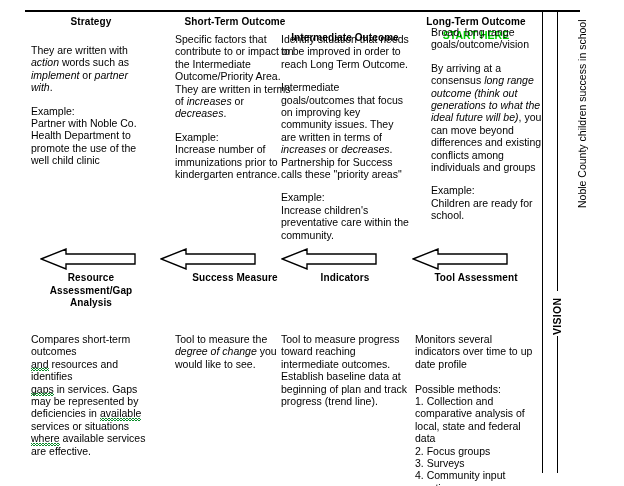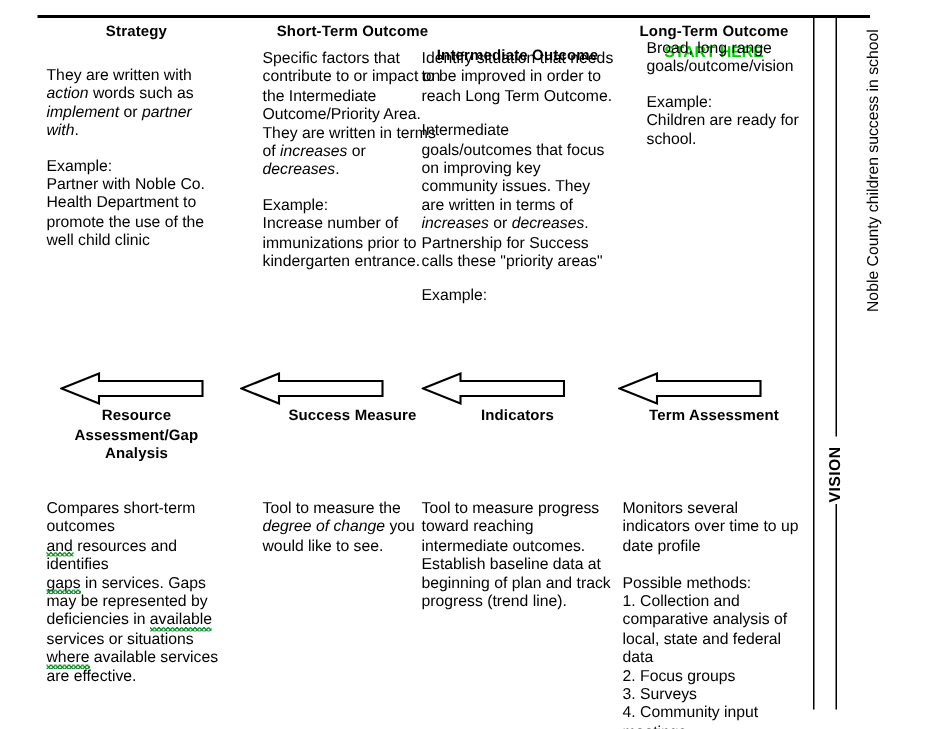--- a/index.html
+++ b/index.html
@@ -164,24 +164,26 @@
   <div class="col col-2" style="top:33px;">
     <div class="body-txt">Specific factors that contribute to or impact on the Intermediate Outcome/Priority Area. They are written in terms of <em>increases</em> or <em>decreases</em>.</div>
     <div class="body-txt" style="margin-top:11px;"><span class="underline-lbl">Example</span>:</div>
     <div class="body-txt">Increase number of immunizations prior to kindergarten entrance.</div>
   </div>
 
   <div class="col col-3" style="top:33px; width:128px;">
     <div class="body-txt">Identify situation that needs to be improved in order to reach Long Term Outcome.</div>
     <div class="body-txt" style="margin-top:11px;">Intermediate goals/outcomes that focus on improving key community issues. They are written in terms of <em>increases</em> or <em>decreases</em>. Partnership for Success calls these "priority areas"</div>
     <div class="body-txt" style="margin-top:11px;"><span class="underline-lbl">Example</span>:</div>
+    <div class="body-txt">Increase children's preventative care within the community.</div>
   </div>
 
   <div class="col col-4" style="top:26px; width:122px;margin-left:16px;">
     <div class="body-txt">Broad, long range goals/outcome/vision</div>
+    <div class="body-txt" style="margin-top:11px;">By arriving at a consensus <em>long range outcome (think out generations to what the ideal future will be)</em>, you can move beyond differences and existing conflicts among individuals and groups</div>
     <div class="body-txt" style="margin-top:11px;"><span class="underline-lbl">Example</span>:</div>
     <div class="body-txt">Children are ready for school.</div>
   </div>
 
   <div class="arrow" style="left:40px; top:248px;">
     <svg width="96" height="22" viewBox="0 0 96 22">
       <polygon points="1,11 26,1 26,6 95,6 95,16 26,16 26,21" fill="#ffffff" stroke="#000000" stroke-width="1.4" stroke-linejoin="miter"></polygon>
     </svg>
   </div>
   <div class="arrow" style="left:160px; top:248px;">
@@ -203,21 +205,21 @@
   <div class="col col-1" style="top:272px;">
     <div class="col-head">Resource Assessment/Gap Analysis</div>
   </div>
   <div class="col col-2" style="top:272px;">
     <div class="col-head">Success Measure</div>
   </div>
   <div class="col col-3" style="top:272px; width:128px;">
     <div class="col-head">Indicators</div>
   </div>
   <div class="col col-4" style="top:272px; width:122px;">
-    <div class="col-head">Term Assessment</div>
+    <div class="col-head">Tool Assessment</div>
   </div>
 
   <div class="col col-1" style="top:333px;">
     <div class="body-txt">Compares short-term outcomes<br><span class="squig">and</span> resources and identifies<br><span class="squig">gaps</span> in services. Gaps may be represented by deficiencies in <span class="squig">available</span> services or situations<br><span class="squig">where</span> available services are effective.</div>
   </div>
 
   <div class="col col-2" style="top:333px;">
     <div class="body-txt">Tool to measure the <em>degree of change</em> you would like to see.</div>
   </div>
 

